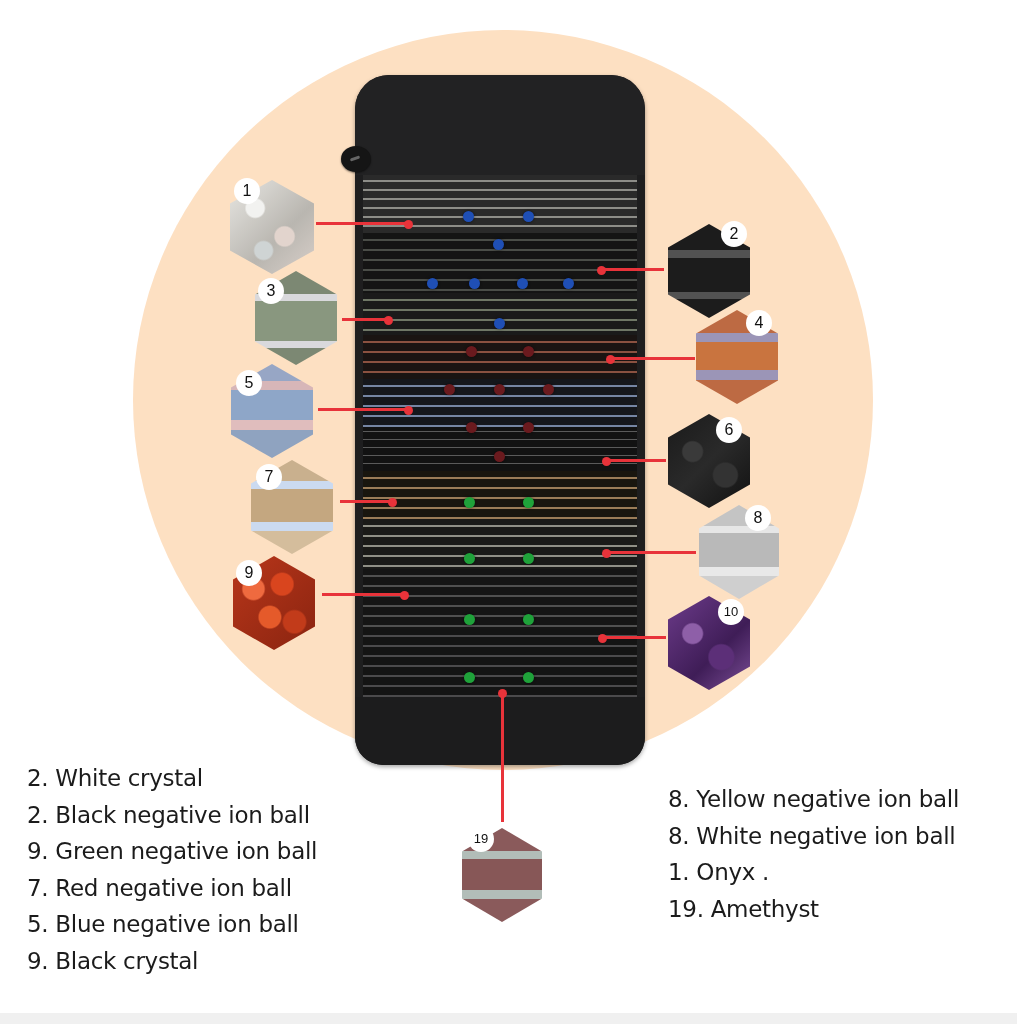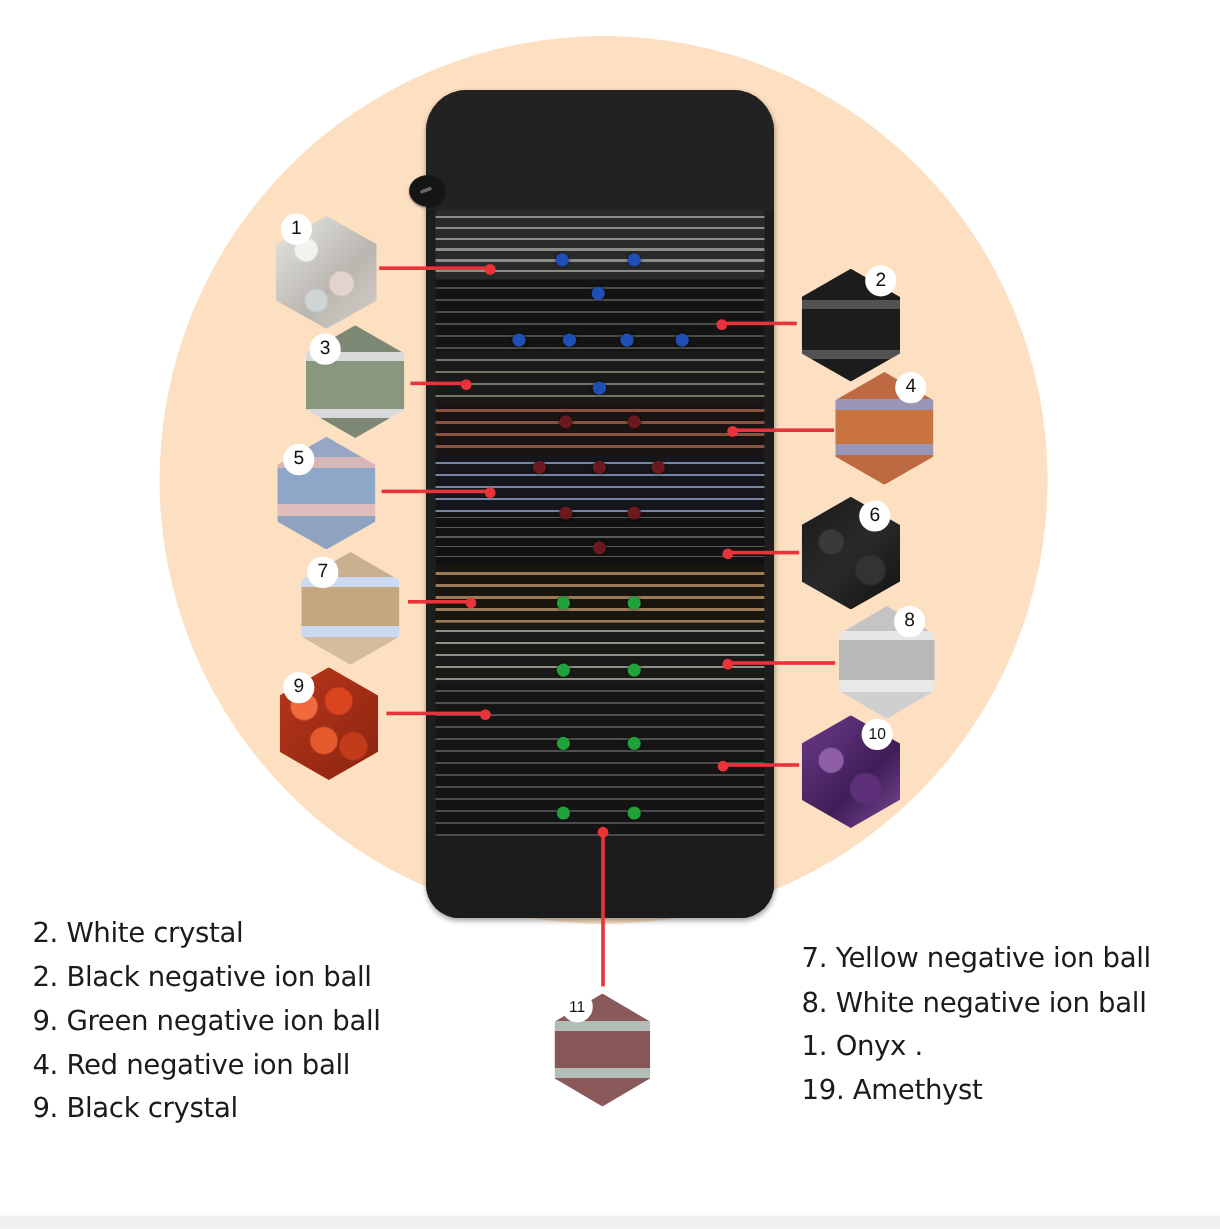--- a/index.html
+++ b/index.html
@@ -157,30 +157,31 @@
 <div>
   <div class="hex" style="left:233px;top:556px;width:82px;background:radial-gradient(circle at 25% 35%,#ef6a3f 0 12%,transparent 14%),radial-gradient(circle at 60% 30%,#d9451e 0 13%,transparent 15%),radial-gradient(circle at 45% 65%,#e55a2a 0 14%,transparent 16%),radial-gradient(circle at 75% 70%,#c23b1a 0 12%,transparent 14%),linear-gradient(135deg,#b8361a,#8a2410);"></div>
   <div class="num" style="left:236px;top:560px">9</div>
 </div>
 <div>
   <div class="hex" style="left:668px;top:596px;width:82px;background:radial-gradient(circle at 30% 40%,#8e5fa8 0 12%,transparent 14%),radial-gradient(circle at 65% 65%,#5c2f78 0 15%,transparent 17%),linear-gradient(135deg,#6c3b8a,#3f1d57 60%,#7a4d96);"></div>
   <div class="num" style="left:718px;top:599px;font-size:13px">10</div>
 </div>
 <div>
   <div class="hex" style="left:462px;top:828px;width:80px;background:linear-gradient(180deg,#8a5a5b 0 24%,#b2bdb8 24% 33%,#875757 33% 66%,#b2bdb8 66% 75%,#8a5a5b 75%);"></div>
-  <div class="num" style="left:468px;top:826px;font-size:13px;background:#fff">11</div>
+  <div class="num" style="left:468px;top:826px;font-size:13px;background:#fff">19</div>
 </div>
 
 <div class="legend" style="left:27px;top:760px">
   <div>2. White crystal</div>
   <div>2. Black negative ion ball</div>
   <div>9. Green negative ion ball</div>
-  <div>4. Red negative ion ball</div>
+  <div>7. Red negative ion ball</div>
+  <div>5. Blue negative ion ball</div>
   <div>9. Black crystal</div>
 </div>
 <div class="legend" style="left:668px;top:781px">
-  <div>7. Yellow negative ion ball</div>
+  <div>8. Yellow negative ion ball</div>
   <div>8. White negative ion ball</div>
   <div>1. Onyx .</div>
   <div>19. Amethyst</div>
 </div>
 
 <div class="bottom-strip"></div>
 
 </body></html>

